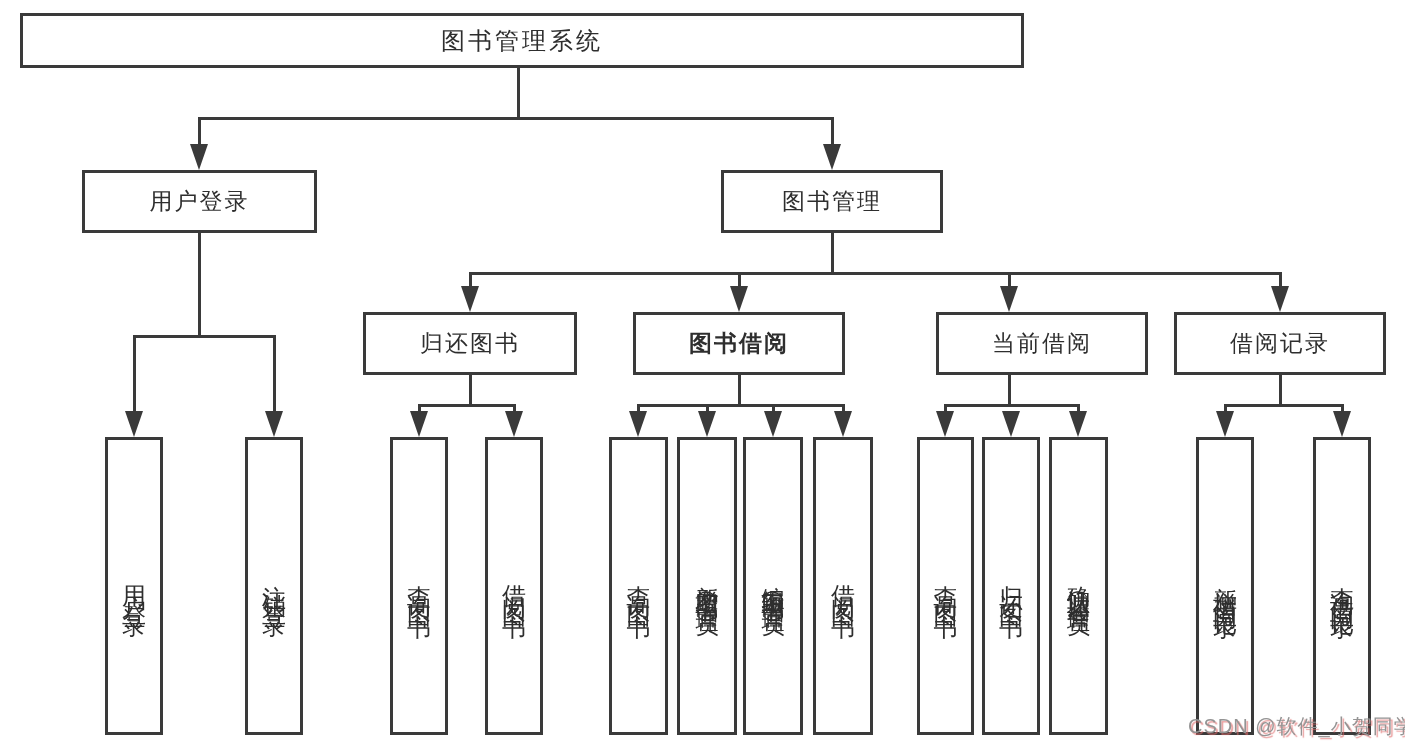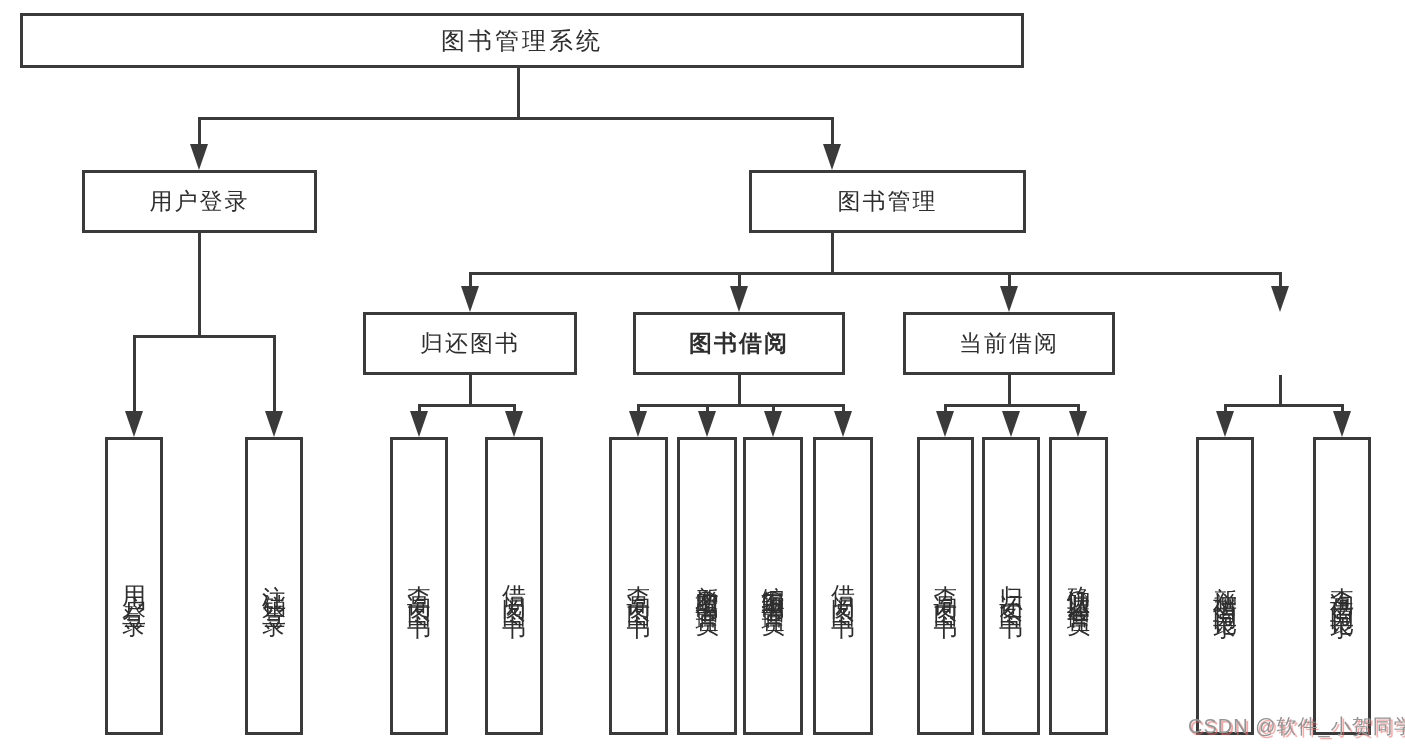--- a/index.html
+++ b/index.html
@@ -37,32 +37,35 @@
 
 <div id="canvas">
 
   <div class="box" style="left:20px;top:13px;width:1004px;height:55px;">
     <span class="root-label">图书管理系统</span>
   </div>
 
   <div class="box" style="left:82px;top:170px;width:235px;height:63px;">
     <span class="h-label">用户登录</span>
   </div>
-  <div class="box" style="left:749px;top:170px;width:277px;height:63px;">
+  <div class="box" style="left:721px;top:170px;width:222px;height:63px;">
     <span class="h-label">图书管理</span>
   </div>
 
   <div class="box" style="left:363px;top:312px;width:214px;height:63px;">
     <span class="h-label">归还图书</span>
   </div>
   <div class="box" style="left:633px;top:312px;width:212px;height:63px;font-weight:bold;">
     <span class="h-label">图书借阅</span>
   </div>
-  <div class="box" style="left:903px;top:312px;width:212px;height:63px;">
+  <div class="box" style="left:936px;top:312px;width:212px;height:63px;">
     <span class="h-label">当前借阅</span>
+  </div>
+  <div class="box" style="left:1174px;top:312px;width:212px;height:63px;">
+    <span class="h-label">借阅记录</span>
   </div>
 
   <div class="box leaf" style="left:105px;top:437px;width:58px;height:298px;">
     <span class="v-label">用户登录</span>
   </div>
   <div class="box leaf" style="left:245px;top:437px;width:58px;height:298px;">
     <span class="v-label">注销登录</span>
   </div>
 
   <div class="box leaf" style="left:390px;top:437px;width:58px;height:298px;">

